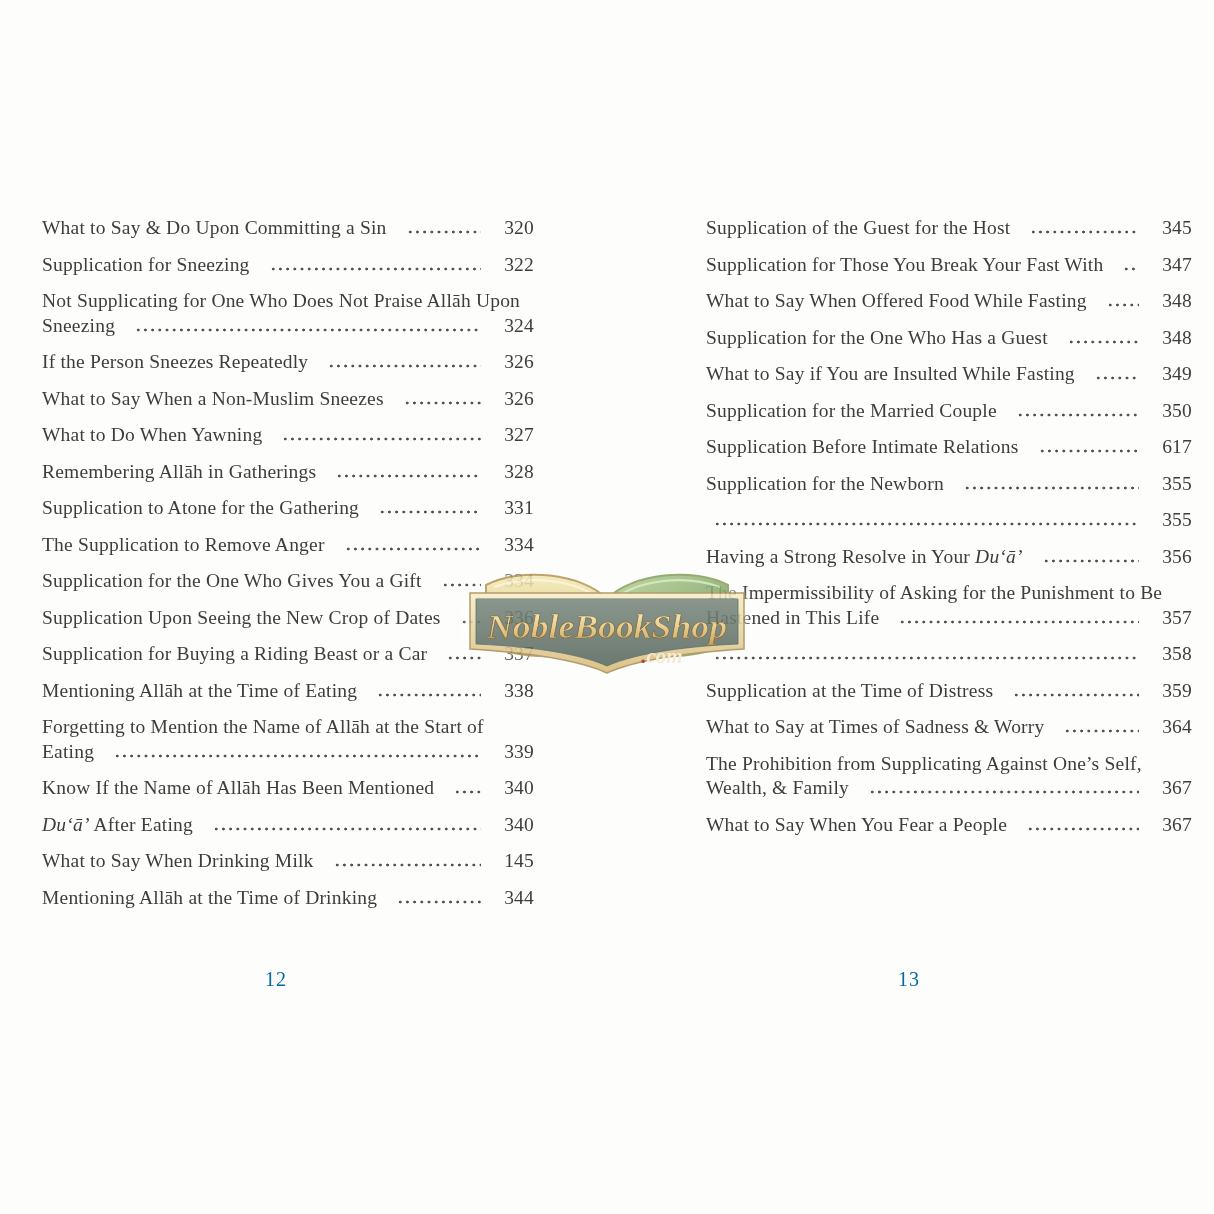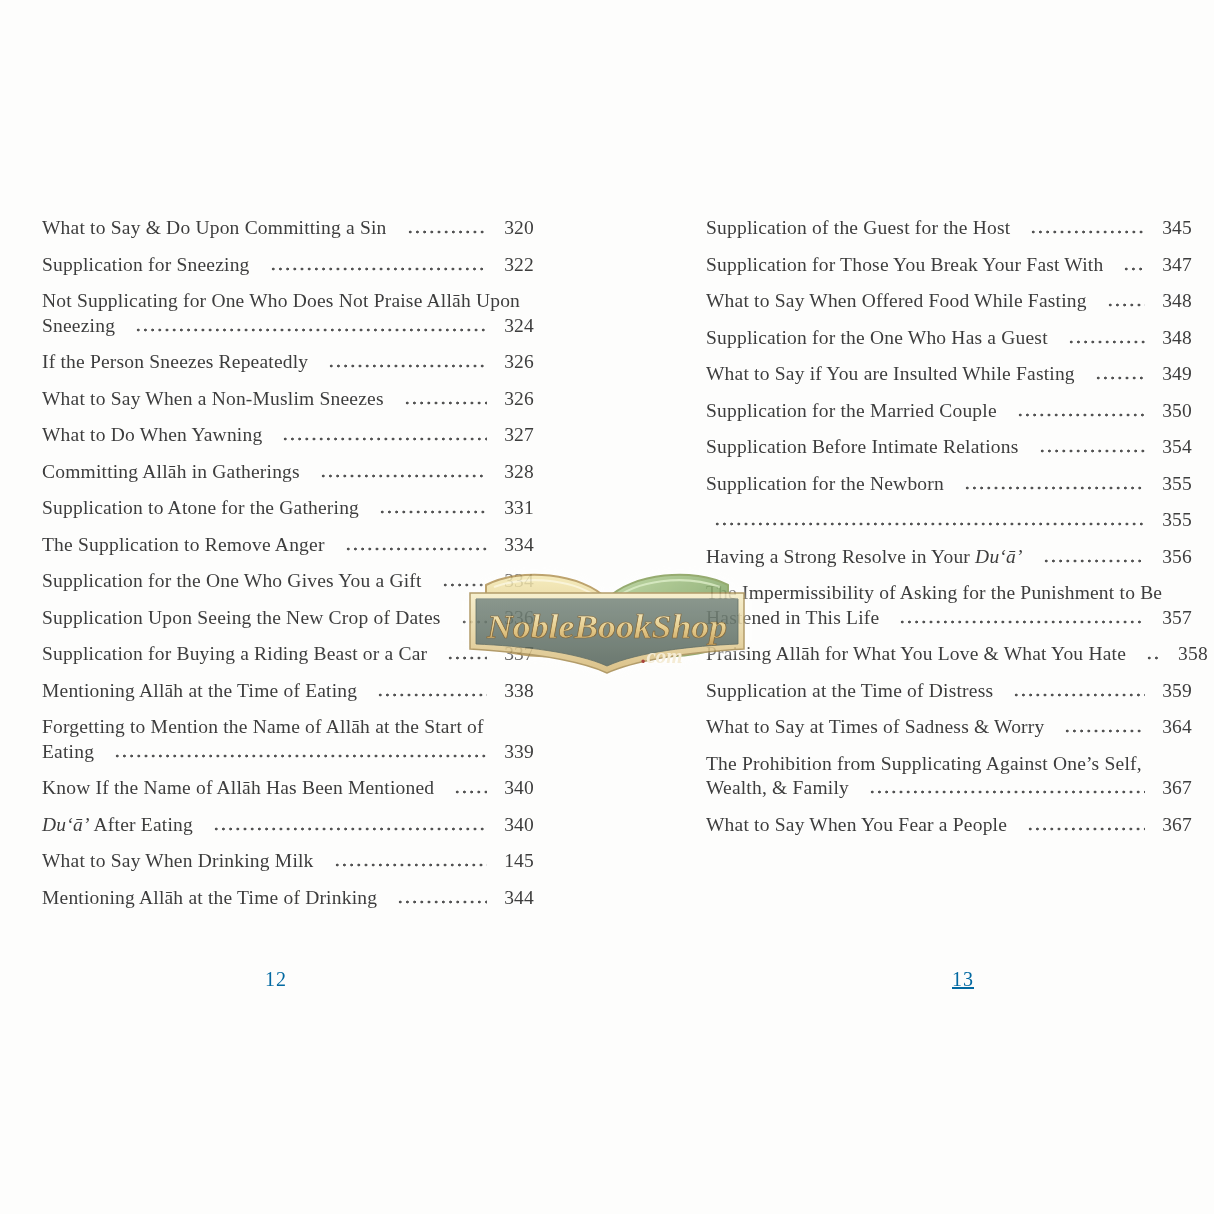--- a/index.html
+++ b/index.html
@@ -30,31 +30,31 @@
     flex:1 1 auto;
     min-width:14px;
     height:4px;
     align-self:baseline;
     margin:0 3px 1px 9px;
     background-image:radial-gradient(circle at 2.1px 2px, #525252 1.25px, rgba(0,0,0,0) 1.7px);
     background-size:7.2px 4px;
     background-repeat:repeat-x;
     background-position:left bottom;
   }
-  .pagenum{flex:0 0 auto;margin-left:2px;}
+  .pagenum{flex:0 0 auto;margin-left:8px;}
   .folio{
     position:absolute;
     top:968px;
     font-size:20px;
     color:#0369a1;
     text-align:center;
     letter-spacing:1px;
   }
   .folio.left{left:42px;width:468px;}
-  .folio.right{left:748px;width:430px;text-decoration:underline;}
+  .folio.right{left:694px;width:430px;}
   .watermark{
     position:absolute;
     left:462px;top:549px;
     width:290px;height:132px;
     opacity:0.87;
     filter:drop-shadow(0 0 5px rgba(255,255,255,0.9));
     pointer-events:none;
   }
 </style>
 </head>
@@ -102,21 +102,21 @@
         </div>
         <div class="toc-entry">
           <div class="toc-line last">
             <span class="toc-text"><span>What to Do When Yawning</span></span>
             <span class="leader"></span>
             <span class="pagenum">327</span>
           </div>
         </div>
         <div class="toc-entry">
           <div class="toc-line last">
-            <span class="toc-text"><span>Committing Allāh in Gatherings</span></span>
+            <span class="toc-text"><span>Remembering Allāh in Gatherings</span></span>
             <span class="leader"></span>
             <span class="pagenum">328</span>
           </div>
         </div>
         <div class="toc-entry">
           <div class="toc-line last">
             <span class="toc-text"><span>Supplication to Atone for the Gathering</span></span>
             <span class="leader"></span>
             <span class="pagenum">331</span>
           </div>
@@ -236,21 +236,21 @@
           <div class="toc-line last">
             <span class="toc-text"><span>Supplication for the Married Couple</span></span>
             <span class="leader"></span>
             <span class="pagenum">350</span>
           </div>
         </div>
         <div class="toc-entry">
           <div class="toc-line last">
             <span class="toc-text"><span>Supplication Before Intimate Relations</span></span>
             <span class="leader"></span>
-            <span class="pagenum">354</span>
+            <span class="pagenum">617</span>
           </div>
         </div>
         <div class="toc-entry">
           <div class="toc-line last">
             <span class="toc-text"><span>Supplication for the Newborn</span></span>
             <span class="leader"></span>
             <span class="pagenum">355</span>
           </div>
         </div>
         <div class="toc-entry">
@@ -269,21 +269,20 @@
         <div class="toc-entry">
           <div class="toc-line"><span class="toc-text"><span>The Impermissibility of Asking for the Punishment to Be</span></span></div>
           <div class="toc-line last">
             <span class="toc-text"><span>Hastened in This Life</span></span>
             <span class="leader"></span>
             <span class="pagenum">357</span>
           </div>
         </div>
         <div class="toc-entry">
           <div class="toc-line last">
-            <span class="toc-text"><span>Praising Allāh for What You Love &amp; What You Hate</span></span>
             <span class="leader"></span>
             <span class="pagenum">358</span>
           </div>
         </div>
         <div class="toc-entry">
           <div class="toc-line last">
             <span class="toc-text"><span>Supplication at the Time of Distress</span></span>
             <span class="leader"></span>
             <span class="pagenum">359</span>
           </div>

